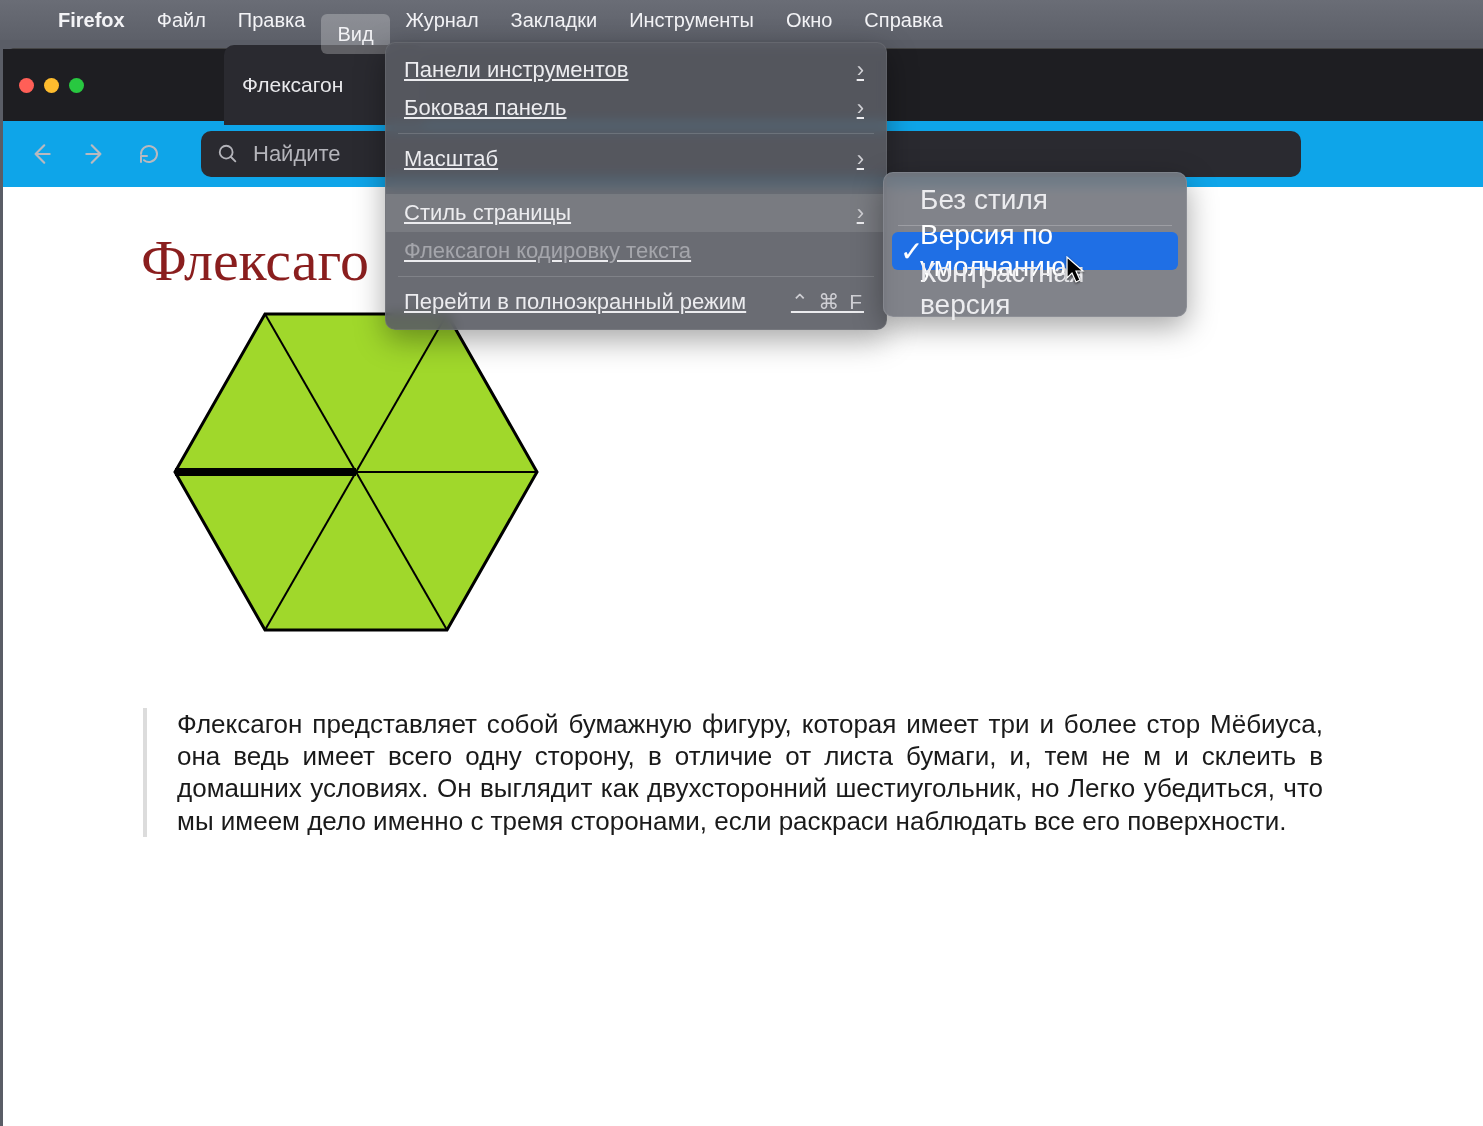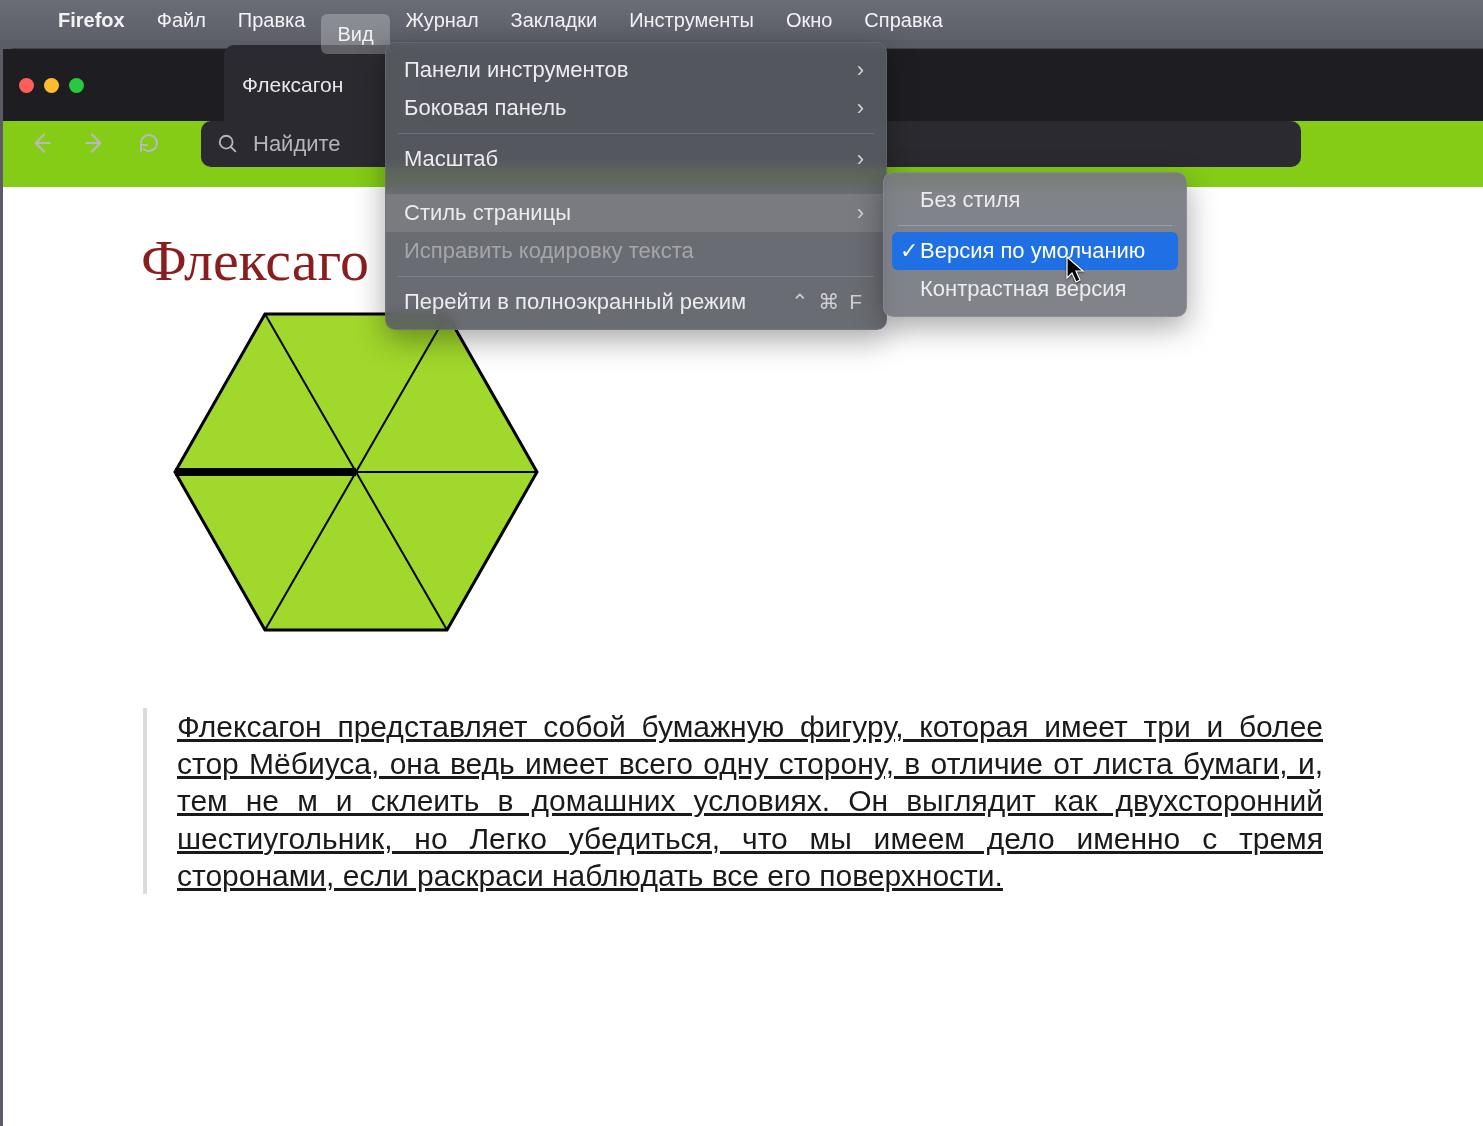--- a/index.html
+++ b/index.html
@@ -14,41 +14,41 @@
     .browser-window { position: absolute; top: 48px; left: 3px; right: 0; bottom: 0; background: #1f1f24; border-radius: 12px 0 0 0; overflow: visible; border-top: 1px solid #444; }
 
     .tabbar { height: 72px; display: flex; align-items: center; padding-left: 16px; background: #1e1e22; }
     .traffic { display: flex; gap: 10px; margin-right: 140px; }
     .tl { width: 15px; height: 15px; border-radius: 50%; }
     .tl.red { background: #ff5f57; }
     .tl.yellow { background: #febc2e; }
     .tl.green { background: #28c840; }
     .tab { padding: 28px 18px; color: #e8e8eb; font-size: 21px; background: #2a2a30; border-radius: 10px 10px 0 0; min-width: 200px; }
 
-    .toolbar { height: 66px; display: flex; padding: 0 16px; background: #84cc16; gap: 10px; }
+    .toolbar { height: 66px; display: flex; align-items: center; padding: 0 16px; background: #0ea5e9; gap: 10px; }
     .navbtn { width: 44px; height: 44px; display: flex; align-items: center; justify-content: center; color: #b9b9bf; font-size: 22px; border-radius: 6px; }
     .navbtn svg { stroke: currentColor; fill: none; }
     .searchbar { flex: 1; height: 46px; background: #2a2a30; border-radius: 10px; display: flex; align-items: center; padding: 0 16px; gap: 14px; color: #b4b4ba; font-size: 22px; margin-left: 20px; max-width: 1100px; }
     .searchbar .sicon { font-size: 20px; }
 
     .content { position: absolute; top: 138px; left: 0; right: 0; bottom: 0; background: #fff; overflow: hidden; }
     .page-h1 { font-family: Georgia, 'Times New Roman', serif; color: #8a1e1e; font-size: 58px; font-weight: 400; margin: 40px 0 18px 138px; }
     .hexwrap { margin-left: 170px; margin-top: 6px; }
-    .paragraph { margin: 72px 16px 0 140px; padding-left: 30px; border-left: 4px solid #dcdcdc; color: #1a1a1a; font-size: 30px; line-height: 1.24; text-align: justify; white-space: normal; width: 1180px; font-family: Arial, Helvetica, sans-serif; text-decoration: underline; }
+    .paragraph { margin: 72px 16px 0 140px; padding-left: 30px; border-left: 4px solid #dcdcdc; color: #1a1a1a; font-size: 26px; line-height: 1.24; text-align: justify; white-space: normal; width: 1180px; font-family: Arial, Helvetica, sans-serif; }
 
     
-    .menu-panel { position: absolute; top: 42px; left: 385px; width: 502px; background: rgba(90,92,100,0.90); border-radius: 10px; box-shadow: 0 10px 30px rgba(0,0,0,0.35); color: #ececef; font-size: 22px; padding: 8px 0; border: 1px solid rgba(255,255,255,0.08); z-index: 50; backdrop-filter: blur(6px); }
+    .menu-panel { position: absolute; top: 42px; left: 385px; width: 502px; background: rgba(90,92,100,0.90); border-radius: 10px; box-shadow: 0 10px 30px rgba(0,0,0,0.35); color: #ececef; font-size: 22px; padding: 8px 0; border: 1px solid rgba(255,255,255,0.08); z-index: 50; backdrop-filter: blur(6px); text-decoration: underline; }
     .menu-item { height: 38px; display: flex; align-items: center; justify-content: space-between; padding: 0 22px 0 18px; }
     .menu-item.hover { background: rgba(255,255,255,0.10); margin-top: 16px; }
     .menu-item.disabled { color: rgba(236,236,239,0.45); }
     .menu-item .chev { color: #d0d0d4; }
     .menu-item .sc { color: #cfcfd4; font-size: 21px; letter-spacing: 2px; }
     .menu-sep { height: 1px; background: rgba(255,255,255,0.15); margin: 6px 12px; }
 
-    .submenu-panel { position: absolute; top: 172px; left: 883px; width: 304px; background: rgba(118,120,128,0.92); border-radius: 10px; box-shadow: 0 10px 30px rgba(0,0,0,0.35); color: #ececef; font-size: 22px; padding: 8px 8px; border: 1px solid rgba(255,255,255,0.10); z-index: 60; backdrop-filter: blur(6px); }
+    .submenu-panel { position: absolute; top: 172px; left: 883px; width: 304px; background: rgba(118,120,128,0.92); border-radius: 10px; box-shadow: 0 10px 30px rgba(0,0,0,0.35); color: #ececef; font-size: 28px; padding: 8px 8px; border: 1px solid rgba(255,255,255,0.10); z-index: 60; backdrop-filter: blur(6px); }
     .sub-item { height: 38px; display: flex; align-items: center; padding: 0 14px 0 28px; border-radius: 6px; position: relative; }
     .sub-item.selected { background: #1f6fe5; color: #fff; }
     .sub-item .check { position: absolute; left: 8px; }
     .sub-sep { height: 1px; background: rgba(255,255,255,0.22); margin: 6px 6px; }
 
     .cursor { position: absolute; top: 256px; left: 1066px; z-index: 200; pointer-events: none; }
     .cursor svg { filter: drop-shadow(0 1px 1px rgba(0,0,0,0.6)); }
 
     
     .arrow-svg { stroke: currentColor; stroke-width: 2; fill: none; stroke-linecap: round; stroke-linejoin: round; }
@@ -130,21 +130,21 @@
   <div class="menu-sep"></div>
   <div class="menu-item">
     <span>Масштаб</span>
     <span class="chev">›</span>
   </div>
   <div class="menu-item hover">
     <span>Стиль страницы</span>
     <span class="chev">›</span>
   </div>
   <div class="menu-item disabled">
-    <span>Исправить кодировку текста</span>
+    <span>Флексагон кодировку текста</span>
   </div>
   <div class="menu-sep"></div>
   <div class="menu-item">
     <span>Перейти в полноэкранный режим</span>
     <span class="sc">⌃ ⌘ F</span>
   </div>
 </div>
 
 <div class="submenu-panel">
   <div class="sub-item">

